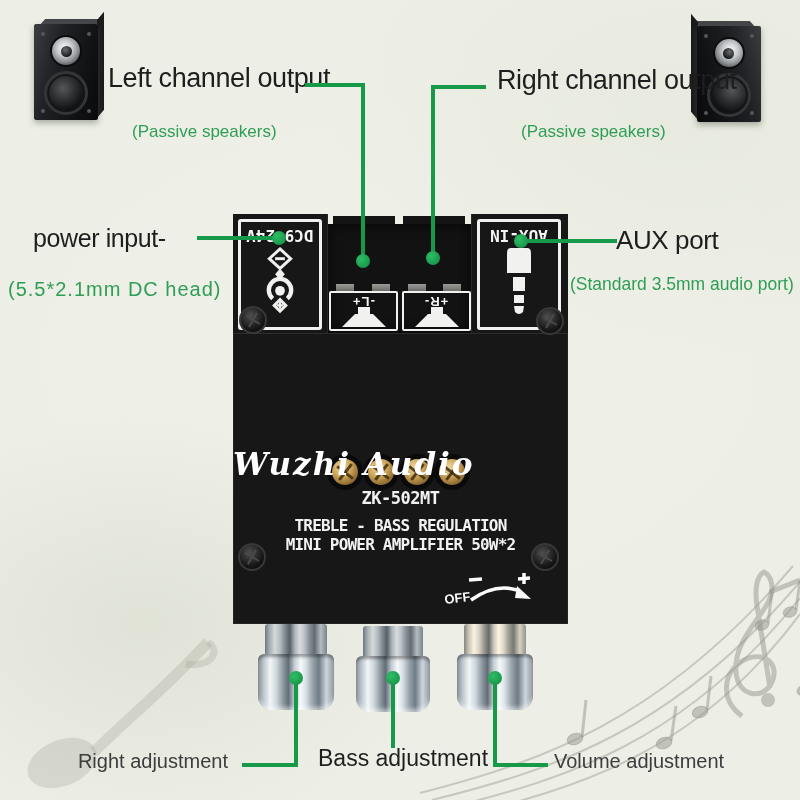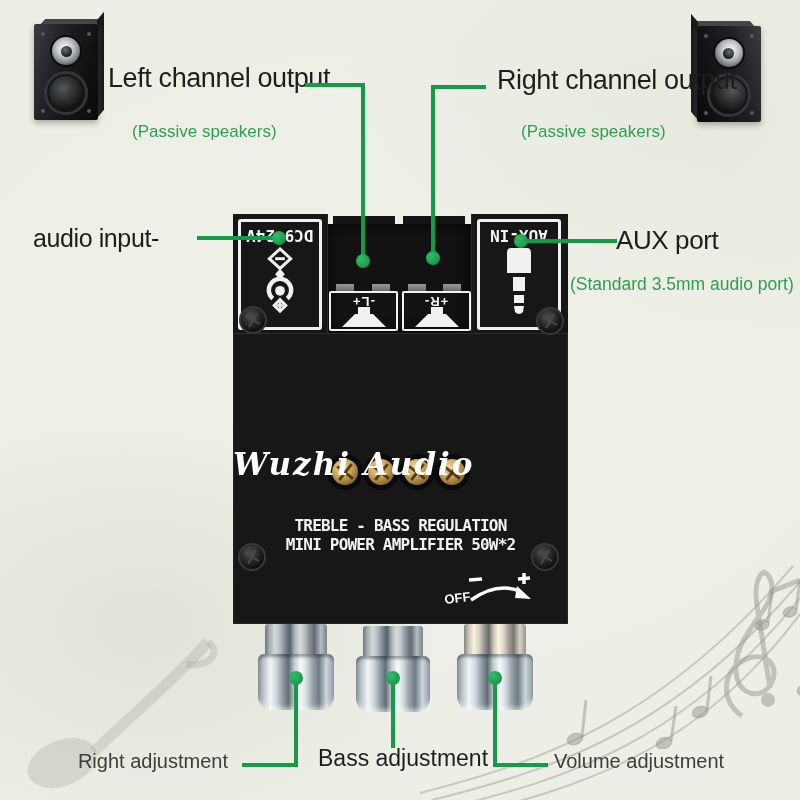--- a/index.html
+++ b/index.html
@@ -160,21 +160,22 @@
     <div class="sp-screw" style="left:7px;bottom:7px;"></div>
     <div class="sp-screw" style="right:7px;bottom:7px;"></div>
   </div>
 
   <div class="abs lbl-dark" style="left:108px;top:63px;">Left channel output</div>
   <div class="abs lbl-green" style="left:132px;top:122px;">(Passive speakers)</div>
 
   <div class="abs lbl-dark" style="left:497px;top:65px;">Right channel output</div>
   <div class="abs lbl-green" style="left:521px;top:122px;">(Passive speakers)</div>
 
-  <div class="abs lbl-dark" style="left:33px;top:224px;font-size:25px;">audio input-</div>
+  <div class="abs lbl-dark" style="left:33px;top:224px;font-size:25px;">power input-</div>
+  <div class="abs lbl-green" style="left:8px;top:278px;font-size:20px;letter-spacing:1px;">(5.5*2.1mm DC head)</div>
 
   <div class="abs lbl-dark" style="left:616px;top:225px;font-size:26px;">AUX port</div>
   <div class="abs lbl-green" style="left:570px;top:274px;font-size:17.5px;">(Standard 3.5mm audio port)</div>
 
   <div id="board">
 
     <div class="bsec" style="left:0;top:2px;width:94px;height:119px;"></div>
     <div class="bsec" style="left:238px;top:2px;width:97px;height:119px;"></div>
     <div class="rim" style="left:100px;width:62px;"></div>
     <div class="rim" style="left:170px;width:62px;"></div>
@@ -236,20 +237,21 @@
     </div>
     <div class="termbox" style="left:169px;top:79px;width:69px;height:40px;">
       <div class="termlbl"><span class="rot">+R-</span></div>
       <div class="cone" style="top:14px;">
         <div class="cone-neck"></div>
           <div class="cone-flare"></div>
       </div>
     </div>
 
     <div class="brand">Wuzhi Audio</div>
+    <div class="model">ZK-502MT</div>
     <div class="bline" style="top:304px;">TREBLE - BASS REGULATION</div>
     <div class="bline" style="top:323px;">MINI POWER AMPLIFIER 50W*2</div>
 
     <div class="bscrew" style="left:5px;top:331px;"></div>
     <div class="bscrew" style="left:298px;top:331px;"></div>
 
     <svg width="95" height="40" viewBox="0 0 95 40" style="position:absolute;left:210px;top:358px;">
       <text x="2" y="34" fill="#fafafa" font-size="13" font-weight="bold" font-family="Liberation Sans, sans-serif" transform="rotate(-7 2 34)">OFF</text>
       <line x1="26" y1="10" x2="39" y2="9" stroke="#fafafa" stroke-width="3.5"></line>
       <line x1="75" y1="9" x2="87" y2="8" stroke="#fafafa" stroke-width="3.5"></line>

